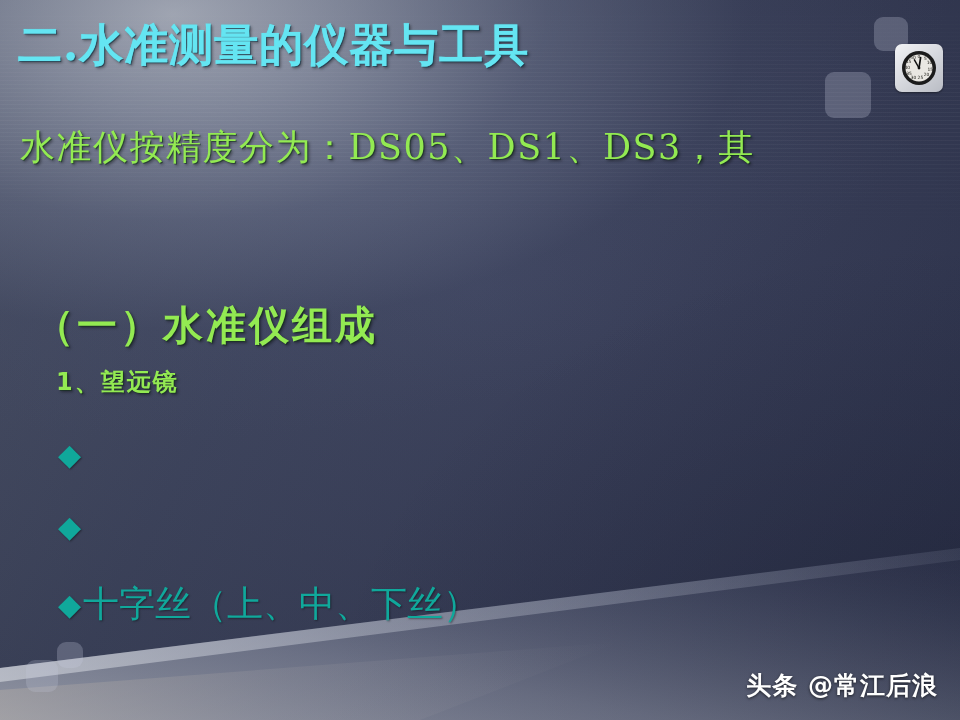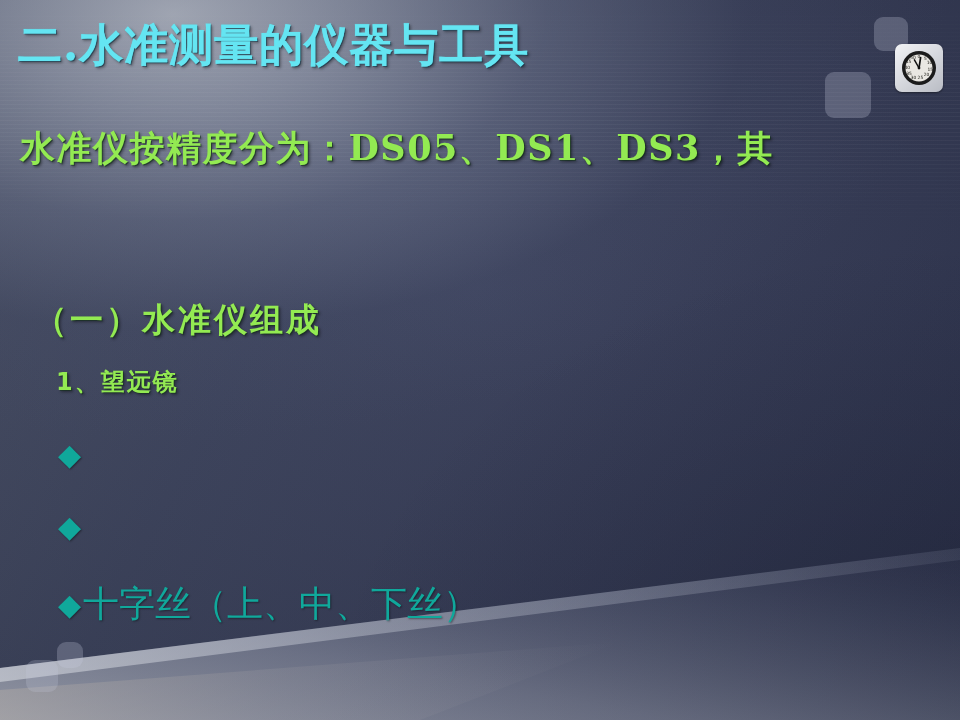--- a/index.html
+++ b/index.html
@@ -108,39 +108,39 @@
       1px 1px 0 rgba(10,40,60,0.55),
       2px 2px 3px rgba(0,0,0,0.40);
     white-space: nowrap;
   }
 
   .para {
     position: absolute;
     left: 20px;
     font-family: "DejaVu Serif", "Liberation Serif", serif;
     font-size: 35px;
-    font-weight: bold;
+    font-weight: normal;
     line-height: 1.0;
     color: #93ea52;
     letter-spacing: 1.5px;
     text-shadow:
       1px 1px 0 rgba(15,50,20,0.55),
       2px 2px 3px rgba(0,0,0,0.45);
     white-space: nowrap;
   }
   .para.l1 { top: 130px; }
   .para.l2 { top: 214px; }
 
   .sub-head {
     position: absolute;
     left: 34px;
     top: 298px;
     font-family: "DejaVu Serif", "Liberation Serif", serif;
     font-weight: bold;
-    font-size: 33px;
+    font-size: 40px;
     letter-spacing: 3px;
     color: #93ea52;
     text-shadow:
       1px 1px 0 rgba(15,50,20,0.5),
       2px 2px 3px rgba(0,0,0,0.42);
     white-space: nowrap;
   }
 
   .numbered {
     position: absolute;
@@ -279,14 +279,15 @@
   </div>
   <div class="bullet-row b2">
     <span class="dia">◆</span>
   </div>
   <div class="bullet-row b3">
     <span class="dia">◆</span>
     <span>十字丝（上、中、下丝）</span>
   </div>
 
 
+  <div class="watermark">头条 @常江后浪</div>
 
 </div>
 
 </body></html>

